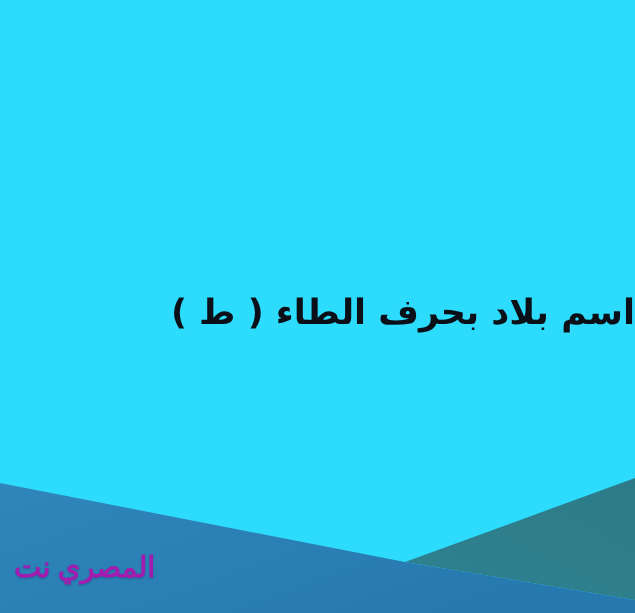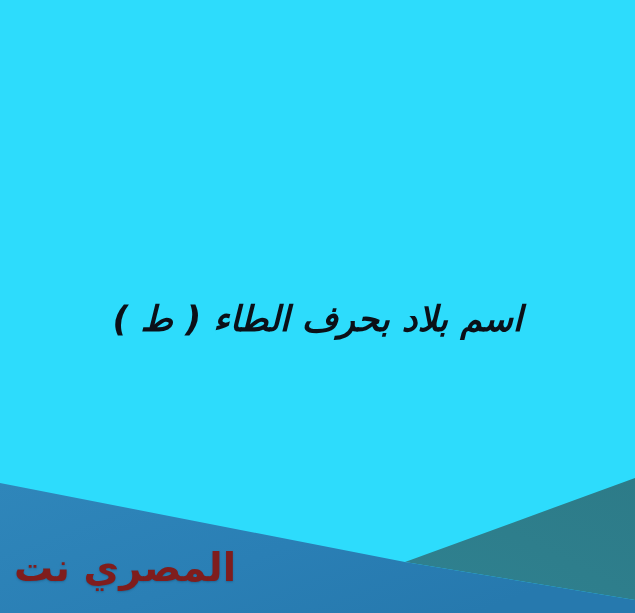--- a/index.html
+++ b/index.html
@@ -30,27 +30,26 @@
     width: 635px;
     height: 613px;
     display: block;
   }
 
   
   #headline-wrap {
     position: absolute;
     left: 0;
     right: 0;
-    top: 288px;
+    top: 281px;
     height: 64px;
     display: flex;
     align-items: center;
-    justify-content: center;
+    justify-content: flex-start;
     pointer-events: none;
-    font-style: italic;
   }
   #headline {
     direction: rtl;
     unicode-bidi: isolate;
     white-space: nowrap;
     font-family: "DejaVu Sans", "Liberation Sans", sans-serif;
     font-size: 38px;
     font-weight: 700;
     line-height: 1.15;
     color: #0b1018;
@@ -98,15 +97,15 @@
 
     <polygon id="teal-wedge" fill="url(#tealGrad)" points="405,562 635,478 635,600"></polygon>
 
     <polygon id="blue-band" fill="url(#blueGrad)" points="0,483 405,562 635,600 635,613 0,613"></polygon>
   </svg>
 
   <div id="headline-wrap">
     <div id="headline" style="color: rgb(11, 16, 24); font-size: 35px;">اسم بلاد بحرف الطاء ( ط )</div>
   </div>
 
-  <div id="watermark" style="color: #7f1d1d; font-size: 39px;">المصري نت</div>
+  <div id="watermark" style="color: #a21caf; font-size: 29px; font-family: Liberation Serif, serif;">المصري نت</div>
 
 </div>
 
 </body></html>

